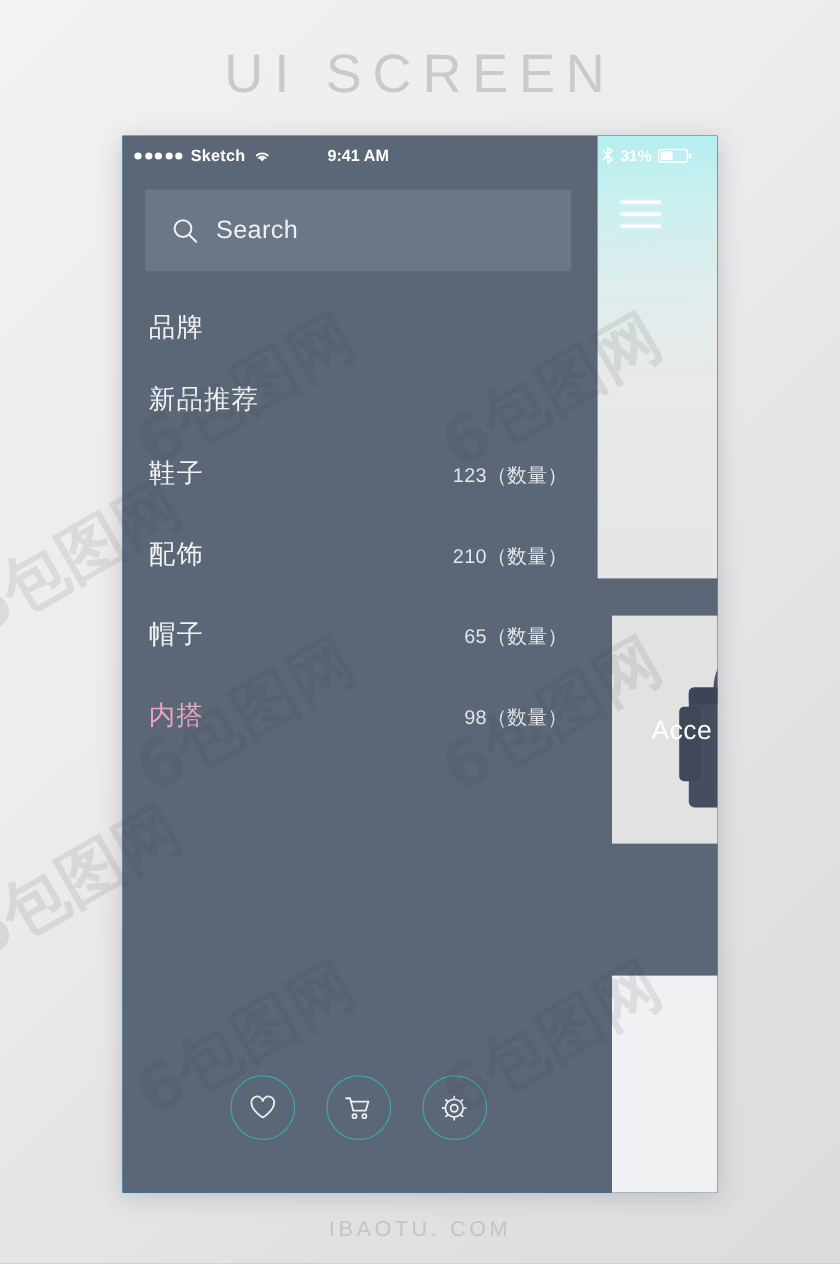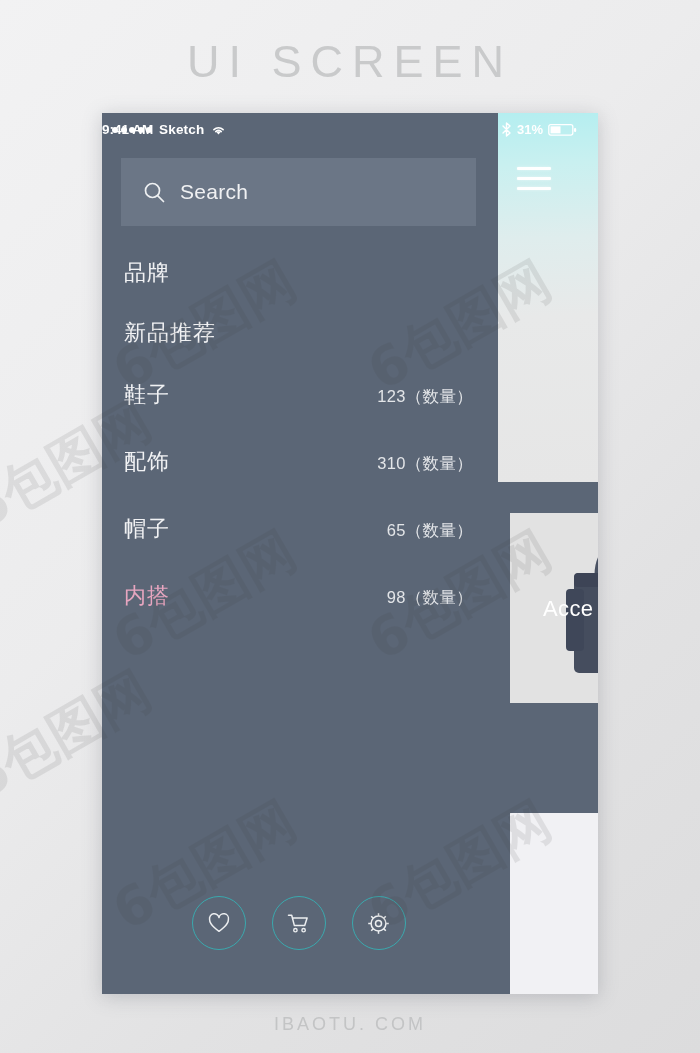--- a/index.html
+++ b/index.html
@@ -54,21 +54,21 @@
     padding:0 12px 0 10px;
     color:#ffffff;
     font-size:13px; font-weight:bold;
   }
   .sb-left { display:flex; align-items:center; gap:4px; }
   .dots { display:flex; gap:2.5px; align-items:center; margin-right:3px; }
   .dot { width:6px; height:6px; border-radius:50%; background:#fff; }
   .carrier { font-size:13.5px; font-weight:bold; letter-spacing:.2px; }
   .wifi { margin-left:3px; display:block; }
   .sb-center {
-    position:absolute; left:0; width:393px; 
+    position:absolute; left:0; width:393px; text-align:center;
     font-size:13.5px; font-weight:bold; pointer-events:none;
   }
 
   
   .search-wrap { padding:12px 19px 0 19px; flex:none; }
   .search-box {
     height:68px;
     background:#6b7686;
     display:flex; align-items:center;
     padding-left:22px; gap:14px;
@@ -219,21 +219,21 @@
       <div class="menu-item">
         <span class="menu-label">新品推荐</span>
         <span class="menu-count"></span>
       </div>
       <div class="menu-item">
         <span class="menu-label">鞋子</span>
         <span class="menu-count">123（数量）</span>
       </div>
       <div class="menu-item">
         <span class="menu-label">配饰</span>
-        <span class="menu-count">310（数量）</span>
+        <span class="menu-count">210（数量）</span>
       </div>
       <div class="menu-item">
         <span class="menu-label">帽子</span>
         <span class="menu-count">65（数量）</span>
       </div>
       <div class="menu-item accent">
         <span class="menu-label">内搭</span>
         <span class="menu-count">98（数量）</span>
       </div>
     </div>

